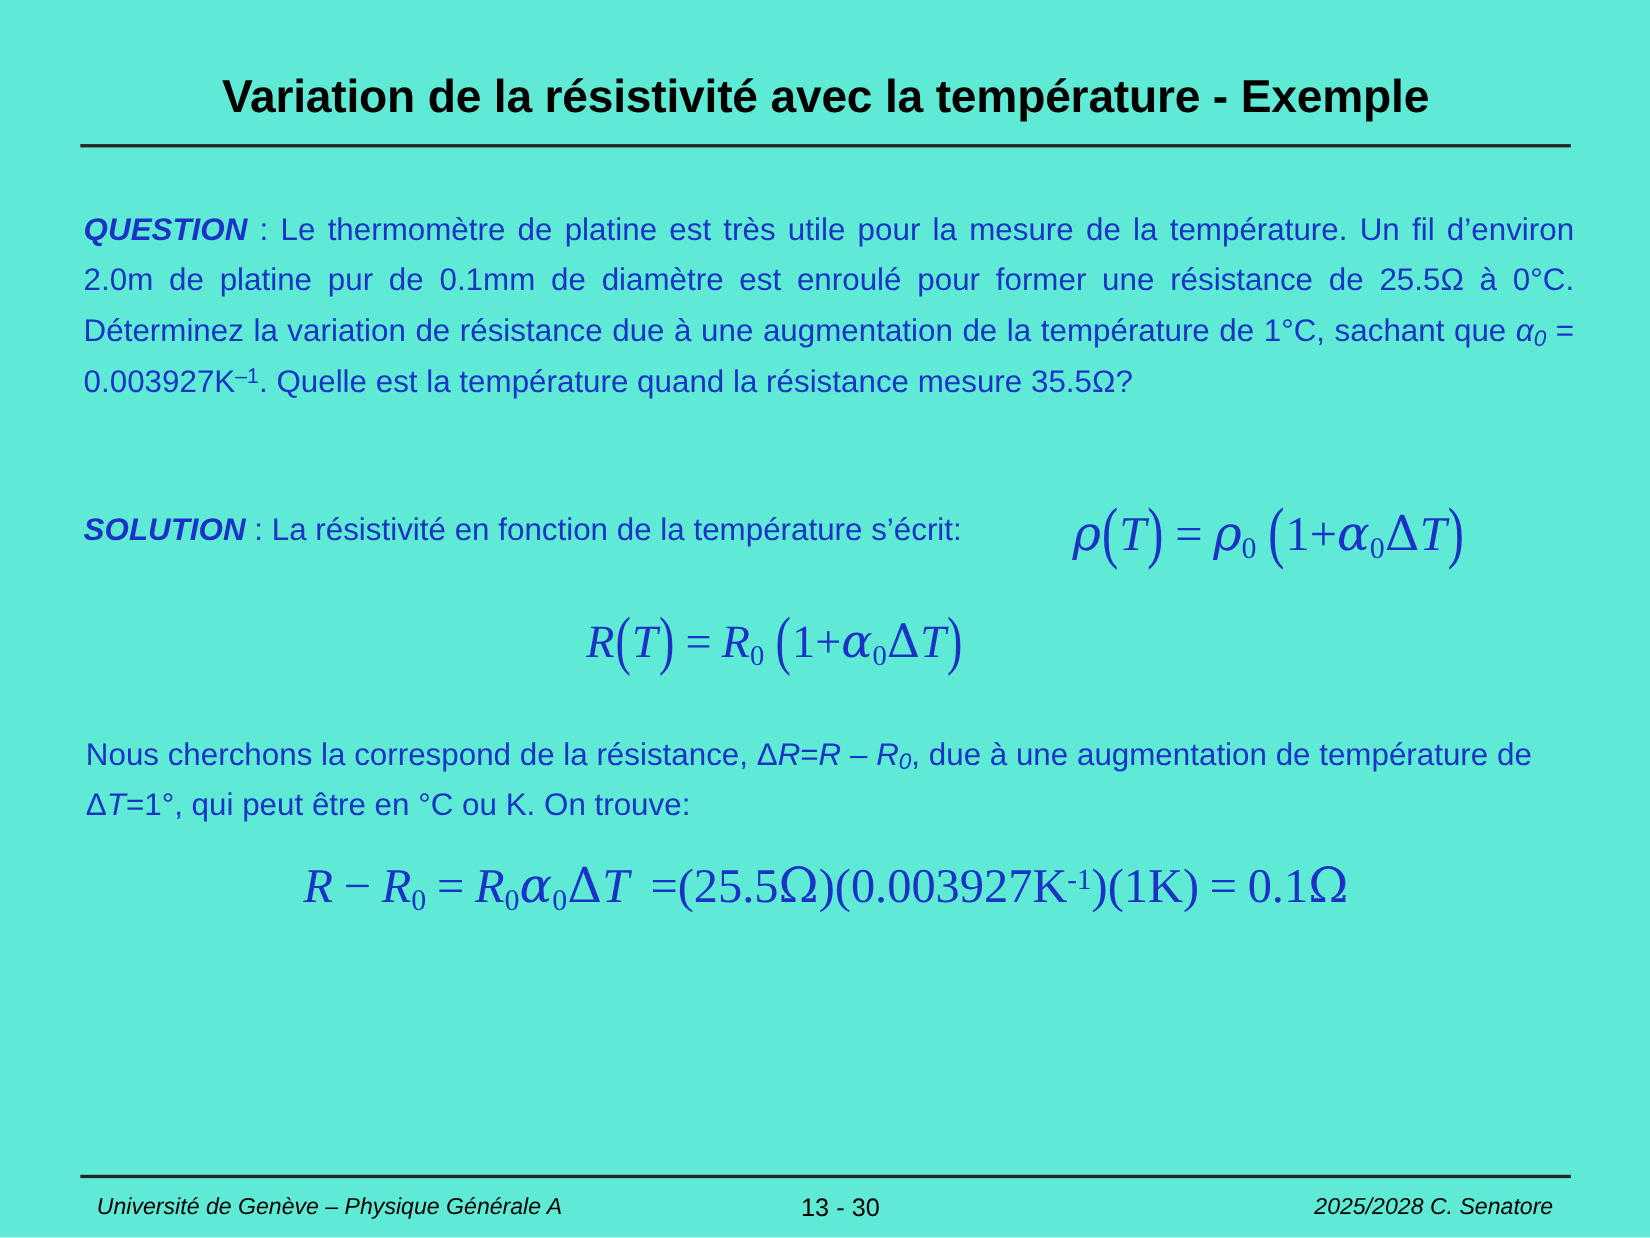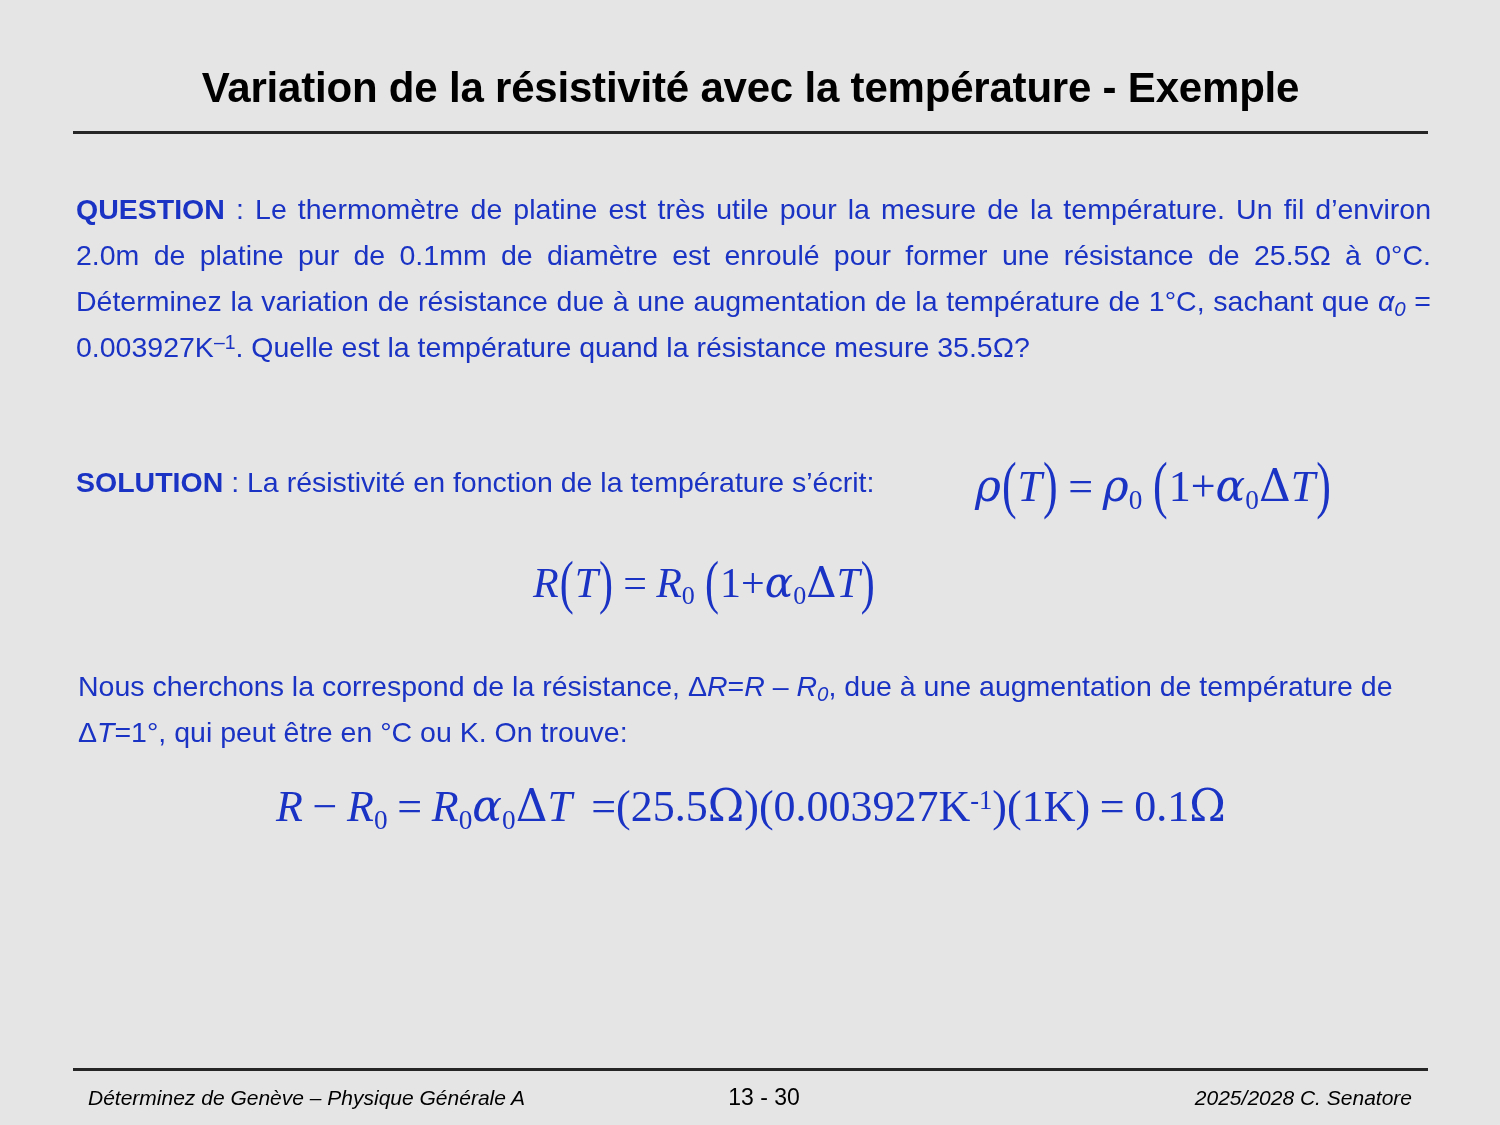--- a/index.html
+++ b/index.html
@@ -11,21 +11,21 @@
     width: 1500px;
     height: 1125px;
     position: relative;
     overflow: hidden;
     font-family: "Liberation Sans", sans-serif;
   }
 
   .slide {
     position: absolute;
     inset: 0;
-    background: #e5e5e5;
+    background: #5eead4;
   }
 
   
   .title {
     position: absolute;
     left: 73px;
     top: 62px;
     width: 1355px;
     text-align: center;
     font-family: "Liberation Sans", sans-serif;
@@ -62,21 +62,21 @@
     font-family: "Liberation Sans", sans-serif;
     font-size: 28.5px;
     line-height: 46px;
   }
 
   .justified {
     text-align: justify;
     text-align-last: left;
   }
 
-  .bold { font-weight: bold; }
+  .bold { font-weight: bold; font-style: italic; }
   .ital { font-style: italic; }
 
   sub.num {
     font-style: italic;
     font-size: 0.72em;
     vertical-align: -0.22em;
     line-height: 0;
   }
   sup.num {
     font-size: 0.68em;
@@ -234,17 +234,17 @@
   <div class="body-text" id="search-block">
     <span>Nous cherchons la correspond de la résistance, Δ</span><span class="ital">R</span><span>=</span><span class="ital">R</span><span> – </span><span class="ital">R</span><sub class="num">0</sub><span>, due à une augmentation de température de Δ</span><span class="ital">T</span><span>=1°, qui peut être en °C ou K. On trouve:</span>
   </div>
 
   <div class="eq" id="eq-main">
     <span class="v">R</span><span class="sp"></span><span class="up">−</span><span class="sp"></span><span class="v">R</span><sub>0</sub><span class="sp"></span><span class="up">=</span><span class="sp"></span><span class="v">R</span><sub>0</sub><span class="gk">α</span><sub>0</sub><span class="gkup">Δ</span><span class="v">T</span><span class="sp"></span><span class="sp"></span><span class="up">=</span><span class="up">(</span><span class="up">25.5</span><span class="gkup">Ω</span><span class="up">)(</span><span class="up">0.003927</span><span class="up">K</span><sup>-1</sup><span class="up">)(</span><span class="up">1</span><span class="up">K</span><span class="up">)</span><span class="sp"></span><span class="up">=</span><span class="sp"></span><span class="up">0.1</span><span class="gkup">Ω</span>
   </div>
 
 
   <div class="rule-bottom"></div>
-  <div class="footer-left">Déterminez de Genève – Physique Générale A</div>
+  <div class="footer-left">Université de Genève – Physique Générale A</div>
   <div class="footer-center">13 - 30</div>
   <div class="footer-right">2025/2028  C. Senatore</div>
 
 </div>
 
 </body></html>

